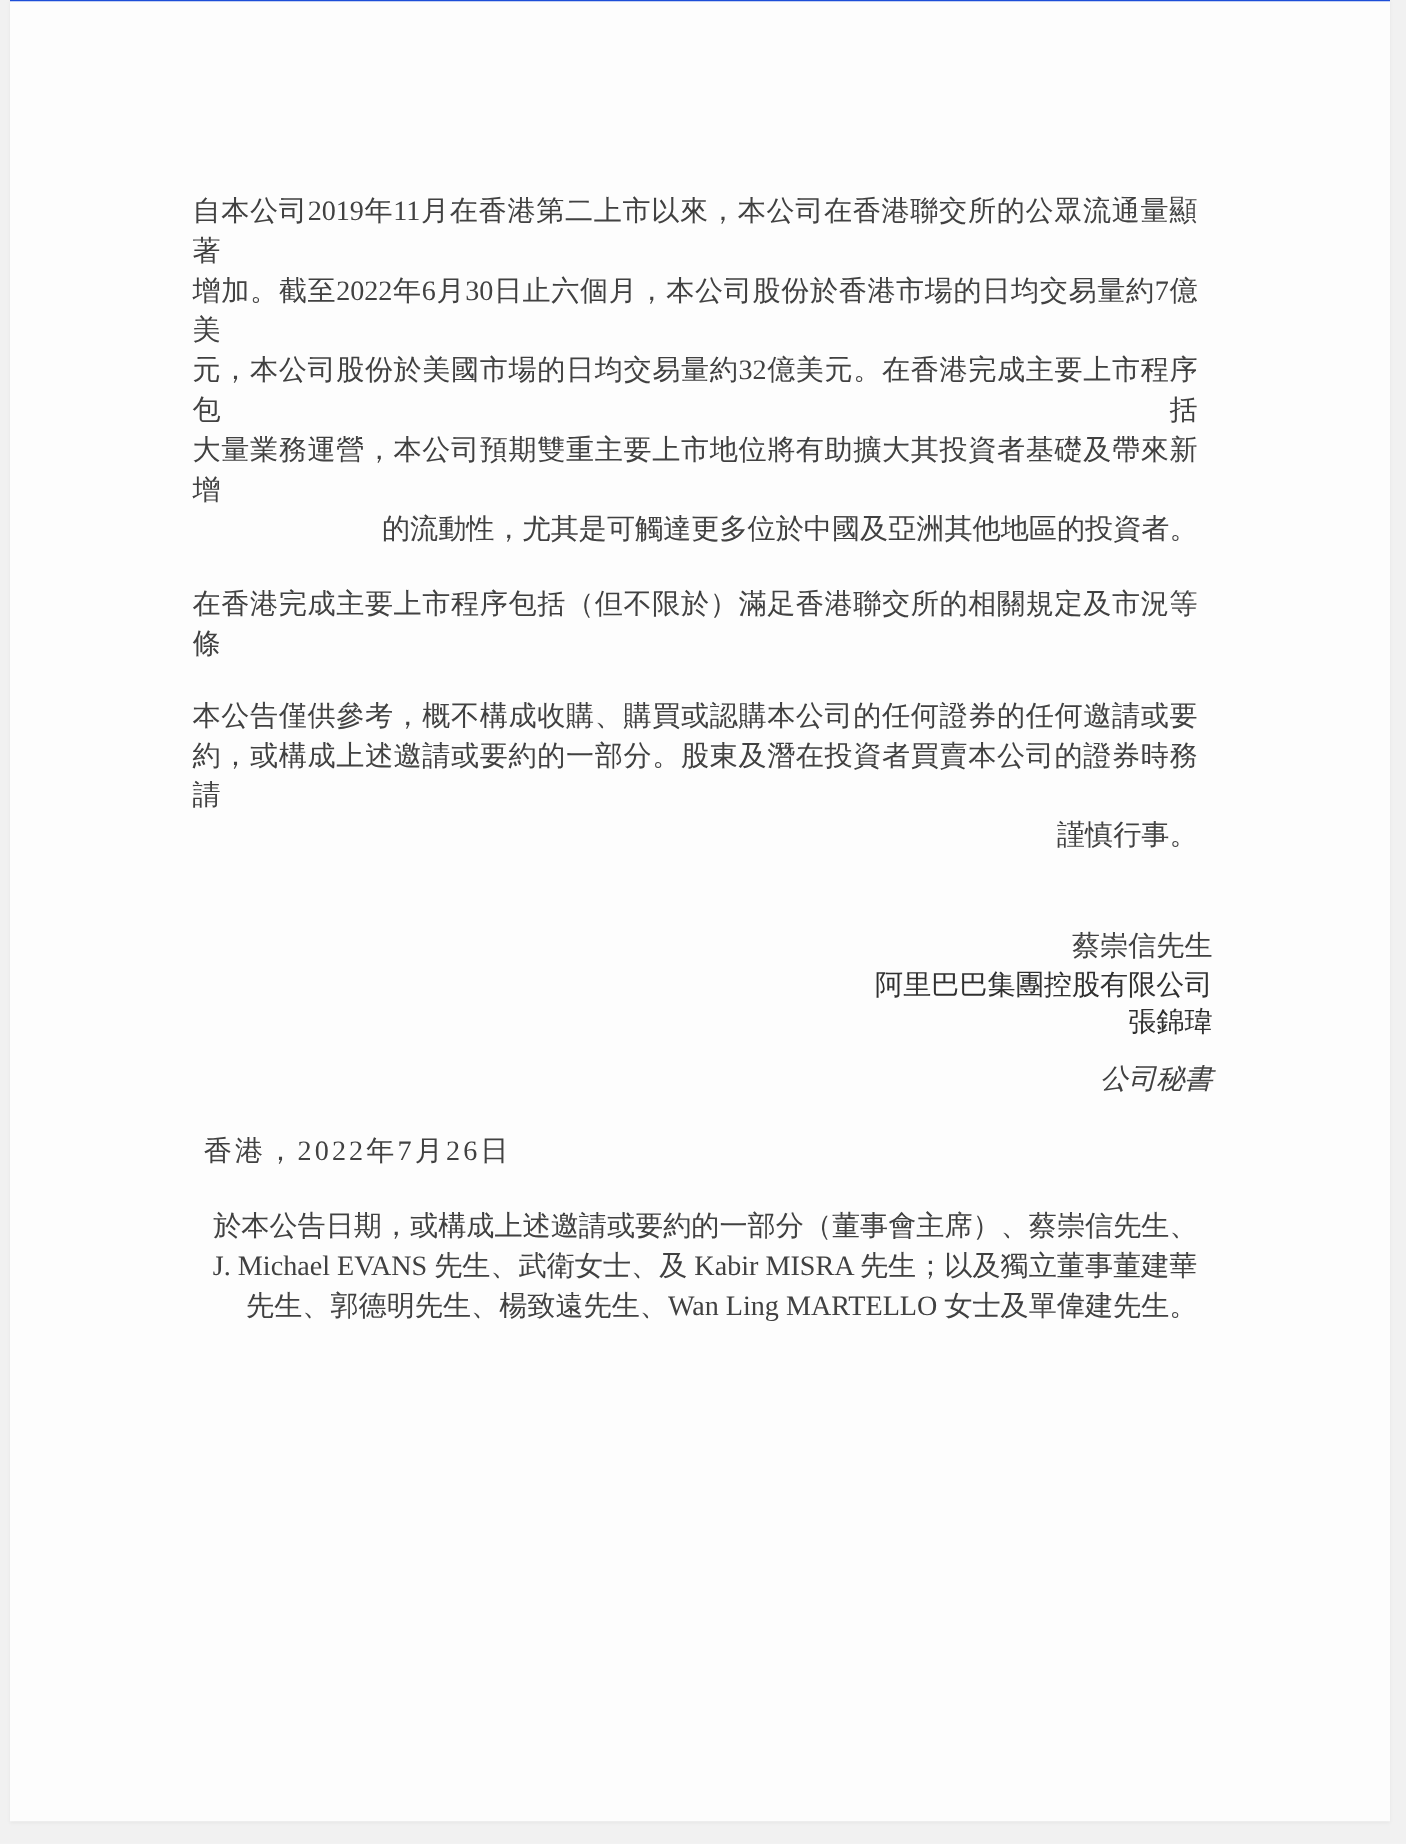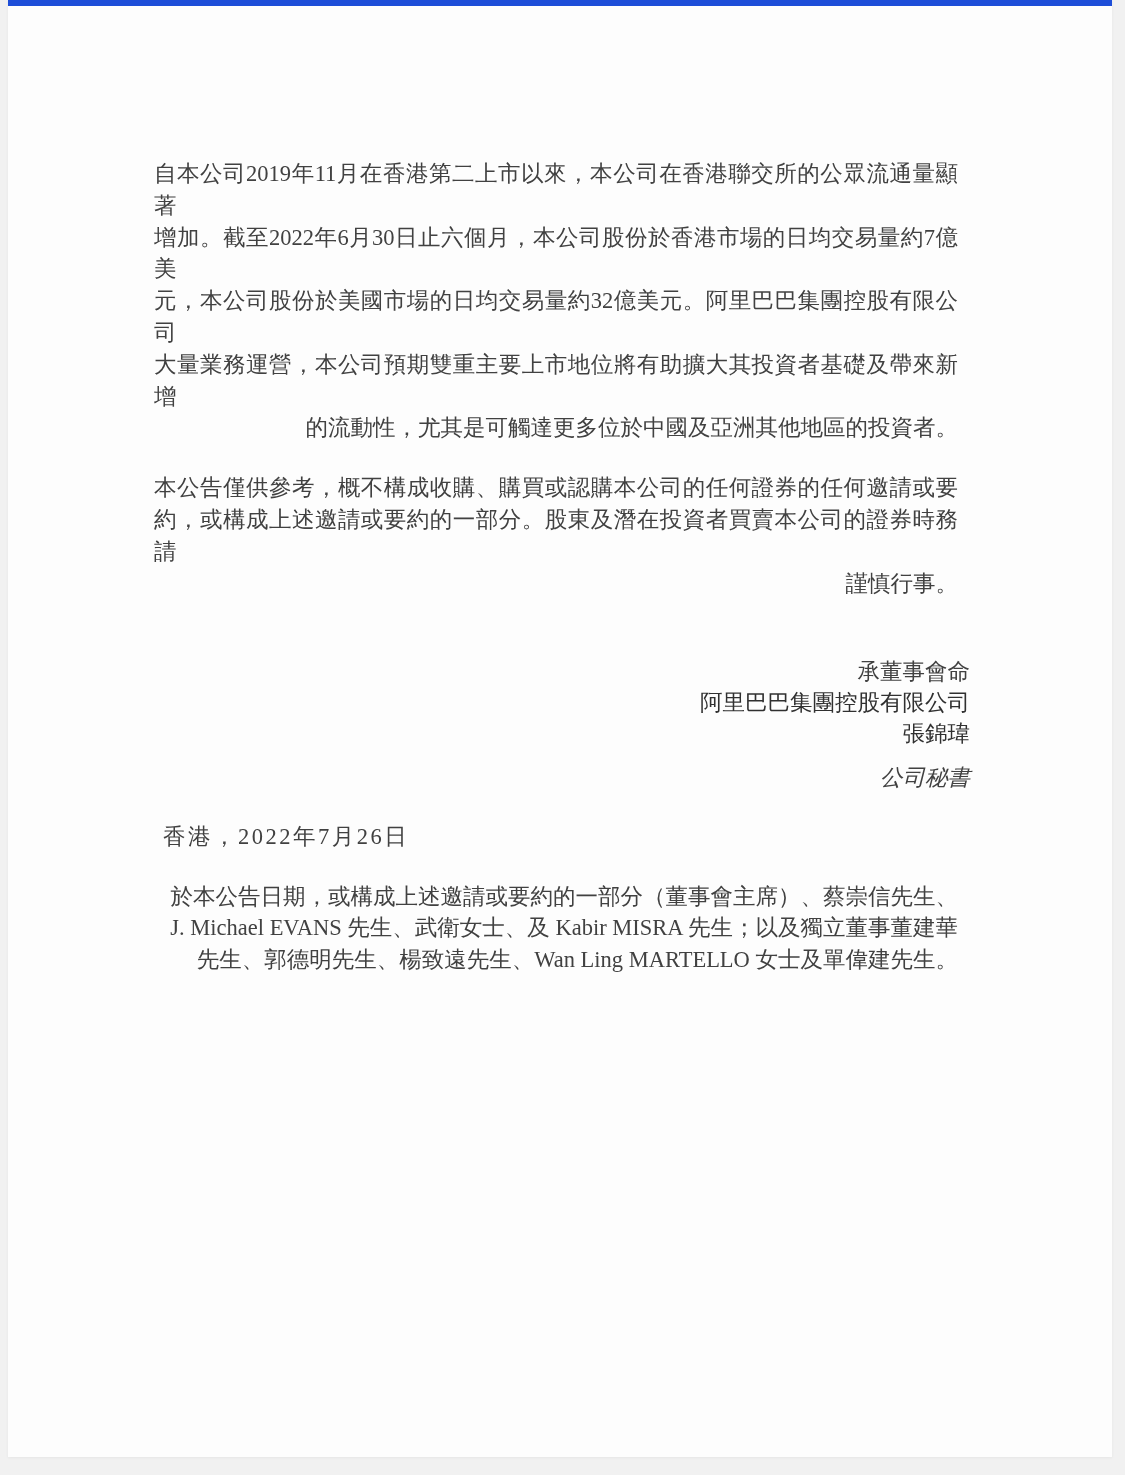--- a/index.html
+++ b/index.html
@@ -6,21 +6,21 @@
     margin: 0; padding: 0;
     width: 1125px; height: 1475px;
     overflow: hidden;
     background: var(--surround, #f1f1f1);
   }
   .page {
     position: absolute;
     left: 8px; top: 0; right: 13px; bottom: 18px;
     background: var(--paper, #fdfdfd);
     box-shadow: 0 1px 3px rgba(0,0,0,0.05);
-    border-top: 6px solid #1d4ed8;
+    border-top: 1px solid #1d4ed8;
   }
   .content {
     position: absolute;
     left: 146px; top: 152px;
     width: 804px;
     font-family: "Liberation Serif", "DejaVu Serif", serif;
     font-size: 22.5px;
     line-height: 31.8px;
     color: var(--ink, #414141);
   }
@@ -50,36 +50,37 @@
 </style>
 </head>
 <body>
 
 <div class="page">
   <div class="content">
 
     <div class="para">
       <div class="jline">自本公司2019年11月在香港第二上市以來，本公司在香港聯交所的公眾流通量顯著</div>
       <div class="jline">增加。截至2022年6月30日止六個月，本公司股份於香港市場的日均交易量約7億美</div>
-      <div class="jline">元，本公司股份於美國市場的日均交易量約32億美元。阿里巴巴集團控股有限公司</div>
+      <div class="jline">元，本公司股份於美國市場的日均交易量約32億美元。在香港完成主要上市程序包括</div>
       <div class="jline">大量業務運營，本公司預期雙重主要上市地位將有助擴大其投資者基礎及帶來新增</div>
       <div class="nline">的流動性，尤其是可觸達更多位於中國及亞洲其他地區的投資者。</div>
     </div>
 
     <div class="para p2">
+      <div class="jline">在香港完成主要上市程序包括（但不限於）滿足香港聯交所的相關規定及市況等條</div>
     </div>
 
     <div class="para p3">
       <div class="jline">本公告僅供參考，概不構成收購、購買或認購本公司的任何證券的任何邀請或要</div>
       <div class="jline">約，或構成上述邀請或要約的一部分。股東及潛在投資者買賣本公司的證券時務請</div>
       <div class="nline">謹慎行事。</div>
     </div>
 
     <div class="sig">
-      <div class="sig-order nline">承董事會命</div>
+      <div class="sig-order nline">蔡崇信先生</div>
       <div class="sig-company nline">阿里巴巴集團控股有限公司</div>
       <div class="sig-name nline">張錦瑋</div>
       <div class="sig-title nline">公司秘書</div>
     </div>
 
     <div class="dateline">香港，2022年7月26日</div>
 
     <div class="para board">
       <div class="nline">於本公告日期，或構成上述邀請或要約的一部分（董事會主席）、蔡崇信先生、</div>
       <div class="nline">J. Michael EVANS 先生、武衛女士、及 Kabir MISRA 先生；以及獨立董事董建華</div>

